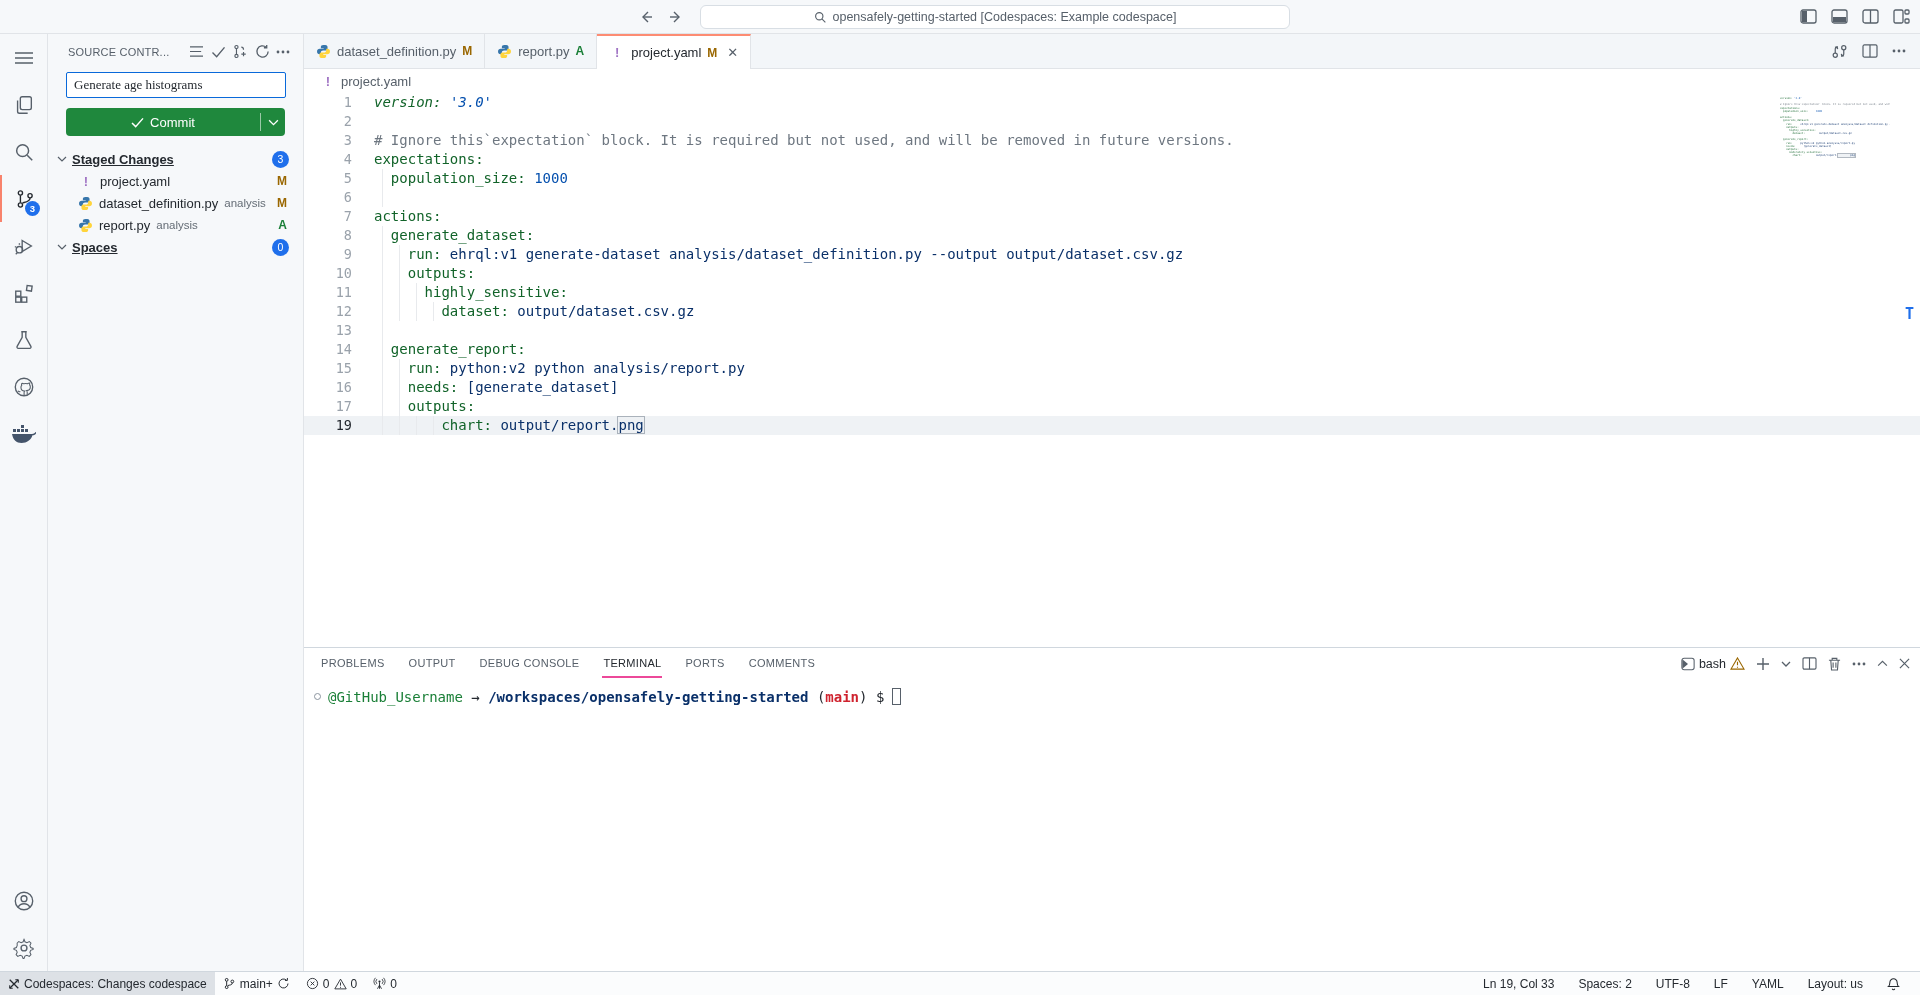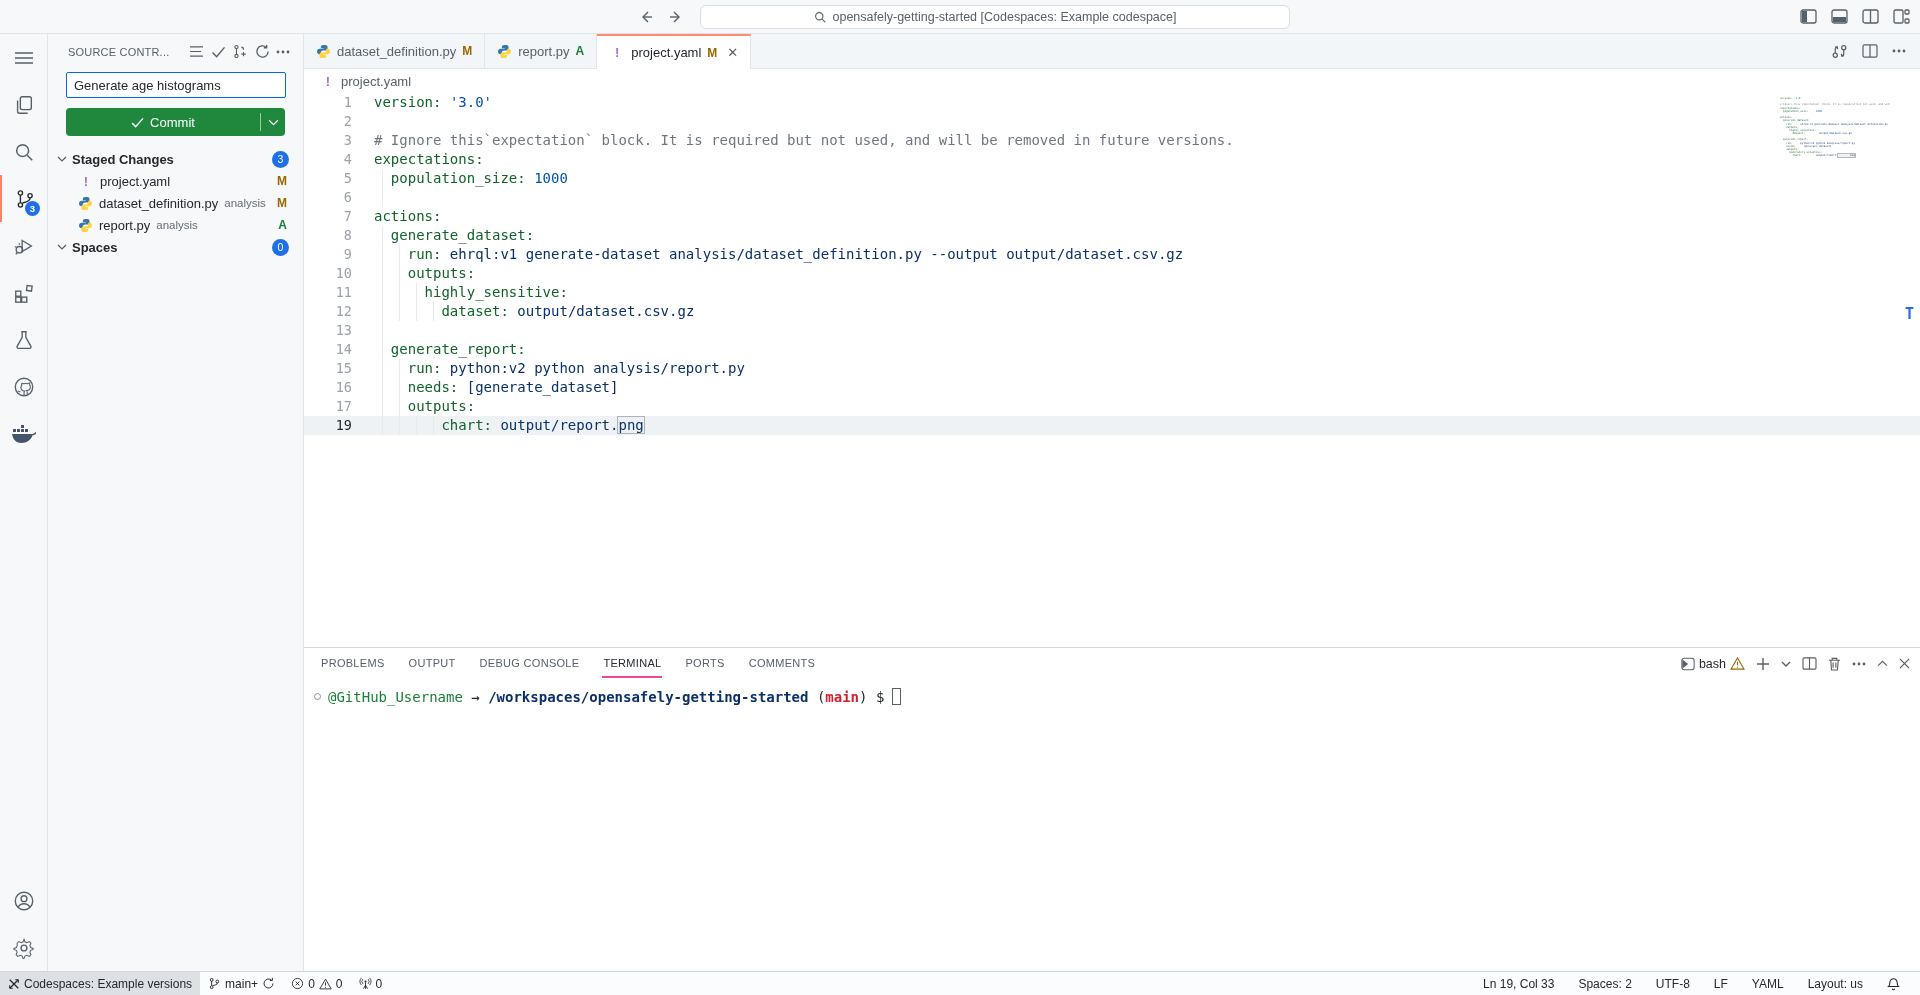--- a/index.html
+++ b/index.html
@@ -22,27 +22,27 @@
   .ab-item { height:47px; display:flex; align-items:center; justify-content:center; position:relative; color:#57606a; }
   .ab-item.active { color:#24292f; border-left:2px solid #f8836c; }
   .ab-badge { position:absolute; right:7px; bottom:6px; min-width:15px; height:15px; border-radius:8px; background:#1f6feb; color:#fff; font-size:9.5px; display:flex; align-items:center; justify-content:center; font-weight:bold; }
   .ab-spacer { flex:1; }
 
   
   .sidebar { width:256px; background:#f6f8fa; border-right:1px solid #e1e4e8; display:flex; flex-direction:column; }
   .sb-header { height:35px; display:flex; align-items:center; padding:0 10px 0 20px; }
   .sb-title { font-size:11px; color:#57606a; letter-spacing:.2px; flex:1; white-space:nowrap; overflow:hidden; }
   .sb-header .ic { width:22px; height:22px; }
-  .commit-input { margin:3px 18px 8px 18px; height:26px; border:1px solid #0969da; border-radius:2px; background:#fff; font-size:13px; padding:0 7px; color:#24292f; font-family:Liberation Sans, sans-serif; outline:none; width:220px; }
+  .commit-input { margin:3px 18px 8px 18px; height:26px; border:1px solid #0969da; border-radius:2px; background:#fff; font-size:13px; padding:0 7px; color:#24292f; font-family:Liberation Serif, serif; outline:none; width:220px; }
   .commit-btn { margin:2px 18px 12px 18px; height:28px; background:#1f883d; border-radius:4px; color:#fff; display:flex; align-items:center; cursor:pointer; }
   .commit-main { flex:1; display:flex; align-items:center; justify-content:center; gap:6px; font-size:13px; }
   .commit-sep { width:1px; height:18px; background:rgba(255,255,255,.55); }
   .commit-drop { width:24px; display:flex; align-items:center; justify-content:center; }
   .scm-section-row { height:22px; display:flex; align-items:center; padding:0 14px 0 6px; gap:2px; }
-  .scm-section-label { font-weight:700; font-size:13px; flex:1; }
+  .scm-section-label { font-weight:700; font-size:13px; flex:1;text-decoration:underline; }
   .scm-badge { min-width:17px; height:17px; border-radius:9px; background:#1f6feb; color:#fff; font-size:10.5px; display:flex; align-items:center; justify-content:center; }
   .scm-file { height:22px; display:flex; align-items:center; padding:0 16px 0 30px; gap:6px; }
   .scm-file .fname { font-size:13px; }
   .scm-file .ffolder { font-size:11.5px; color:#656d76; }
   .scm-file .fstatus { margin-left:auto; font-size:12px; font-weight:600; }
   .st-M { color:#9a6700; } .st-A { color:#1a7f37; }
   .yaml-bang { color:#a074c4; font-weight:700; font-size:13px; width:16px; text-align:center; display:inline-block; }
 
   
   .editor-zone { flex:1; display:flex; flex-direction:column; background:#fff; min-width:0; }
@@ -407,21 +407,21 @@
               </svg>
             </span>
         </div>
       </div>
       <div class="breadcrumb">
         <span class="yaml-bang">!</span>
         <span>project.yaml</span>
       </div>
       <div class="editor">
         <div id="code-lines">
-            <div class="code-line"><span class="lnum">1</span><span style="padding-left: 70px; display: inline-block;"><span class="tok-k">version:</span><span class="tok-p"> </span><span class="tok-n">'3.0'</span></span></div>
+            <div class="code-line"><span class="lnum">1</span><span style="padding-left: 70px; display: inline-block; font-style: italic;"><span class="tok-k">version:</span><span class="tok-p"> </span><span class="tok-n">'3.0'</span></span></div>
             <div class="code-line"><span class="lnum">2</span><span style="padding-left: 70px; display: inline-block;"></span></div>
             <div class="code-line"><span class="lnum">3</span><span style="padding-left: 70px; display: inline-block;"><span class="tok-c"># Ignore this`expectation` block. It is required but not used, and will be removed in future versions.</span></span></div>
             <div class="code-line"><span class="lnum">4</span><span style="padding-left: 70px; display: inline-block;"><span class="tok-k">expectations:</span></span></div>
             <div class="code-line"><span class="lnum">5</span><span class="guide" style="left: 78.43px;"></span><span style="padding-left: 86.86px; display: inline-block;"><span class="tok-k">population_size:</span><span class="tok-p"> </span><span class="tok-n">1000</span></span></div>
             <div class="code-line"><span class="lnum">6</span><span class="guide" style="left: 78.43px;"></span><span style="padding-left: 86.86px; display: inline-block;"></span></div>
             <div class="code-line"><span class="lnum">7</span><span style="padding-left: 70px; display: inline-block;"><span class="tok-k">actions:</span></span></div>
             <div class="code-line"><span class="lnum">8</span><span class="guide" style="left: 78.43px;"></span><span style="padding-left: 86.86px; display: inline-block;"><span class="tok-k">generate_dataset:</span></span></div>
             <div class="code-line"><span class="lnum">9</span><span class="guide" style="left: 78.43px;"></span><span class="guide" style="left: 95.29px;"></span><span style="padding-left: 103.72px; display: inline-block;"><span class="tok-k">run:</span><span class="tok-v"> ehrql:v1 generate-dataset analysis/dataset_definition.py --output output/dataset.csv.gz</span></span></div>
             <div class="code-line"><span class="lnum">10</span><span class="guide" style="left: 78.43px;"></span><span class="guide" style="left: 95.29px;"></span><span style="padding-left: 103.72px; display: inline-block;"><span class="tok-k">outputs:</span></span></div>
             <div class="code-line"><span class="lnum">11</span><span class="guide" style="left: 78.43px;"></span><span class="guide" style="left: 95.29px;"></span><span class="guide" style="left: 112.15px;"></span><span style="padding-left: 120.58px; display: inline-block;"><span class="tok-k">highly_sensitive:</span></span></div>
@@ -521,21 +521,21 @@
 
   <div class="statusbar">
     <div class="sb-left" id="status-left">
         <div class="status-item hl">
           <span class="ic">
             <svg width="12" height="12" viewBox="0 0 14 14" fill="none" stroke="#24292f" stroke-width="1.5">
               <path d="M2 2 L12 12 M12 2 L2 12"></path>
               <path d="M12 2 h-3.5 M12 2 v3.5 M2 12 h3.5 M2 12 v-3.5" stroke-width="1.2"></path>
             </svg>
           </span>
-          <span>Codespaces: Example versions</span>
+          <span>Codespaces: Changes codespace</span>
         </div>
         <div class="status-item">
           <span class="ic">
             <svg width="13" height="13" viewBox="0 0 16 16" fill="none" stroke="#24292f" stroke-width="1.2">
               <circle cx="4.5" cy="3.5" r="1.7"></circle>
               <circle cx="4.5" cy="12.5" r="1.7"></circle>
               <circle cx="11.5" cy="5.5" r="1.7"></circle>
               <path d="M4.5 5.2 V10.8 M11.5 7.2 c0 2.8-3.5 2.6-5.5 3.3"></path>
             </svg>
           </span>

